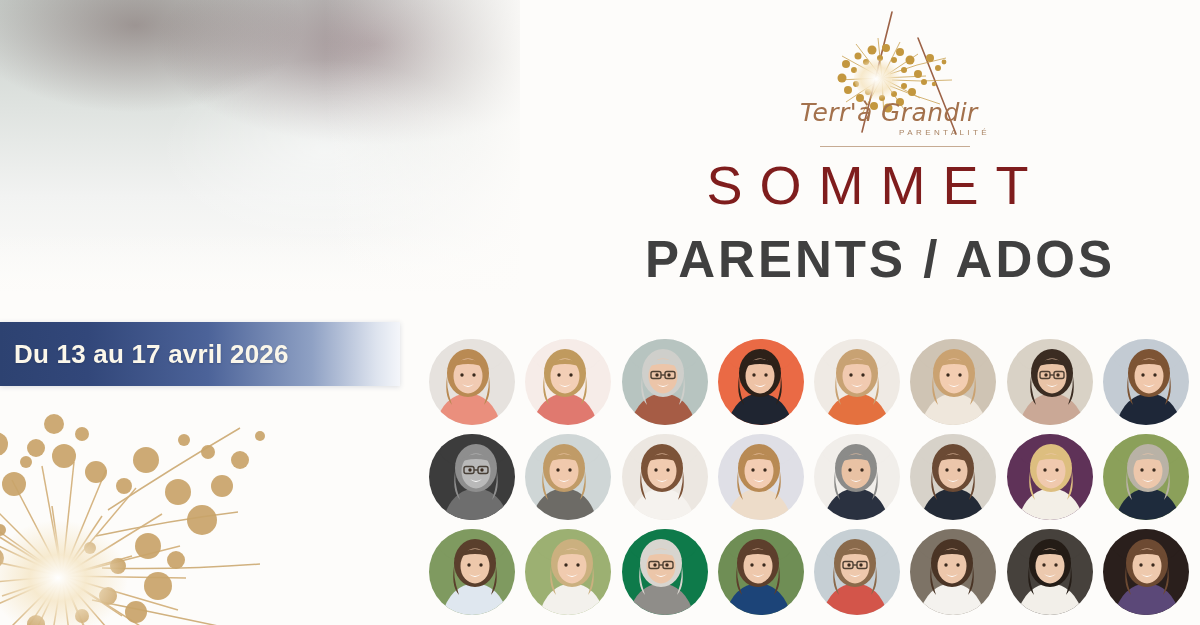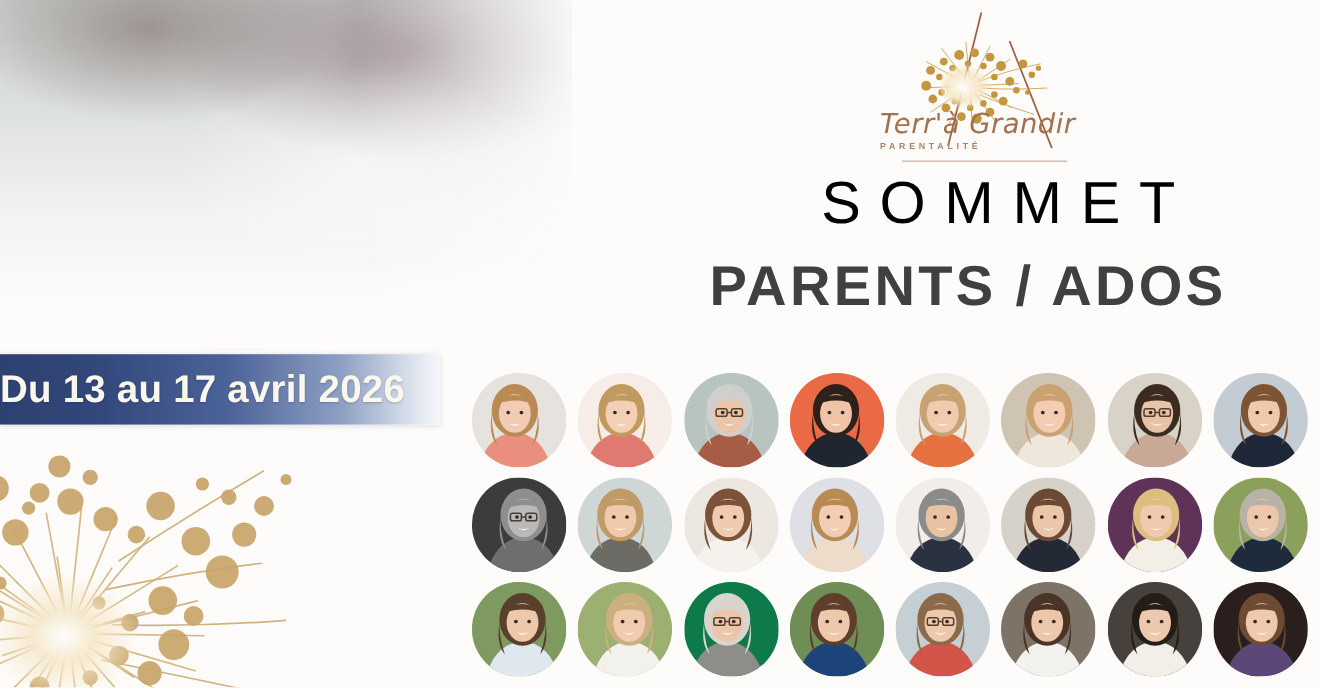--- a/index.html
+++ b/index.html
@@ -35,52 +35,52 @@
   }
 
   
   .date-banner{
     position:absolute;left:0;top:322px;width:400px;height:64px;
     background:linear-gradient(90deg,#2d4271 0%,#32477a 22%,#4c6399 52%,#8fa1c4 78%,#dde3ee 94%,#f4f6fa 100%);
     display:flex;align-items:center;
     box-shadow:0 1px 5px rgba(40,55,95,.16);
   }
   .date-banner .txt{
-    color:#fbf7ea;font-size:35px;font-weight:bold;letter-spacing:.2px;
-    white-space:nowrap;
+    color:#fbf7ea;font-size:26px;font-weight:bold;letter-spacing:.2px;
+    padding-left:14px;white-space:nowrap;
     text-shadow:0 1px 2px rgba(20,30,60,.25);
   }
 
   
   .dandelion{position:absolute;left:-60px;top:400px;width:400px;height:300px;}
   .dandelion svg{display:block;}
 
   
   .logo{position:absolute;left:800px;top:4px;width:190px;height:150px;}
   .logo .arches{position:absolute;inset:0;}
   .logo .burst{position:absolute;left:26px;top:30px;width:135px;height:82px;}
   .logo .wordmark{
     position:absolute;left:0;right:0;top:96px;text-align:left;
     font-family:"DejaVu Sans","Liberation Sans",sans-serif;
     font-size:25px;color:#a3714c;font-style:italic;font-weight:300;
     letter-spacing:.4px;line-height:1;
   }
   .logo .subword{
-    position:absolute;left:0;right:0;top:124px;text-align:left;
-    font-size:8px;color:#a98464;letter-spacing:3.4px;font-weight:700;
+    position:absolute;left:0;right:0;top:124px;text-align:right;
+    font-size:8px;color:#a98464;letter-spacing:3.4px;font-weight:400;
   }
   .logo .rule{
     position:absolute;left:20px;top:142px;width:150px;height:1px;background:#c6ab93;
   }
 
   
   .title-sommet{
-    position:absolute;left:656px;width:520px;top:158px;
+    position:absolute;left:616px;width:520px;top:158px;
     text-align:center;
-    font-size:54px;font-weight:300;color:#000000;
+    font-size:54px;font-weight:300;color:#7f1d1d;
     letter-spacing:17px;line-height:1;
     font-family:"Liberation Sans","DejaVu Sans",sans-serif;
   }
   .title-parents{
     position:absolute;left:580px;width:600px;top:234px;
     text-align:center;
     font-size:51px;font-weight:bold;color:#404040;
     letter-spacing:3px;line-height:1;
   }
 

